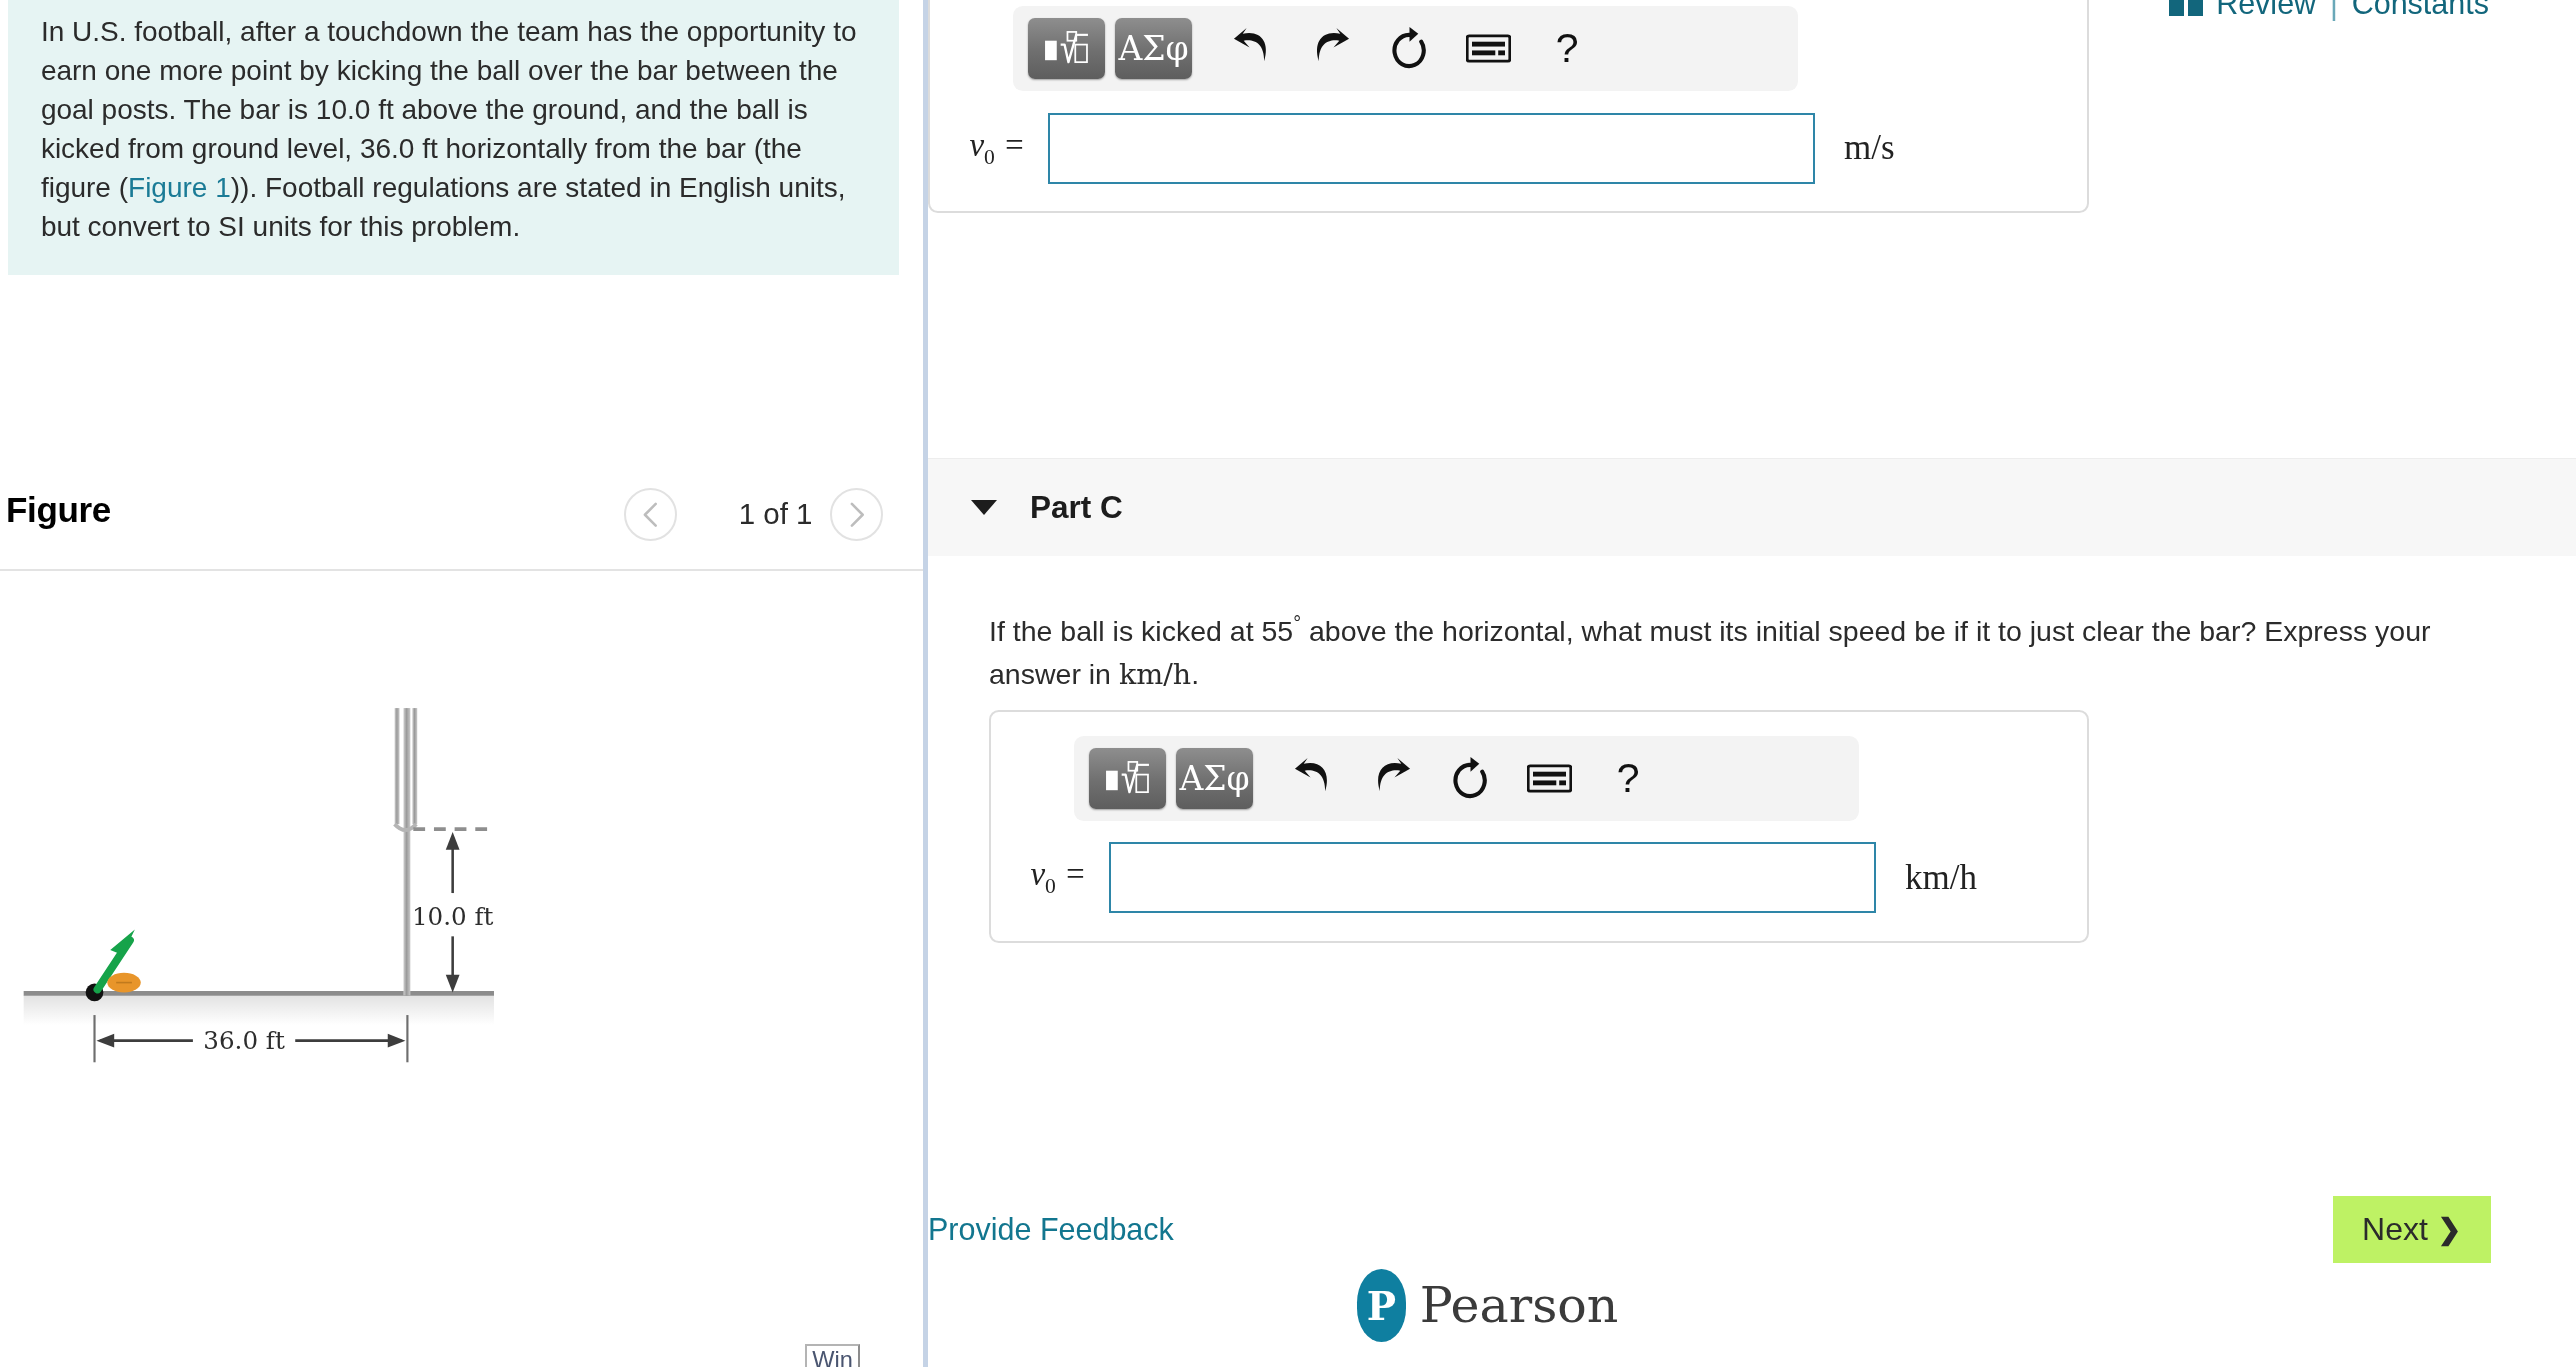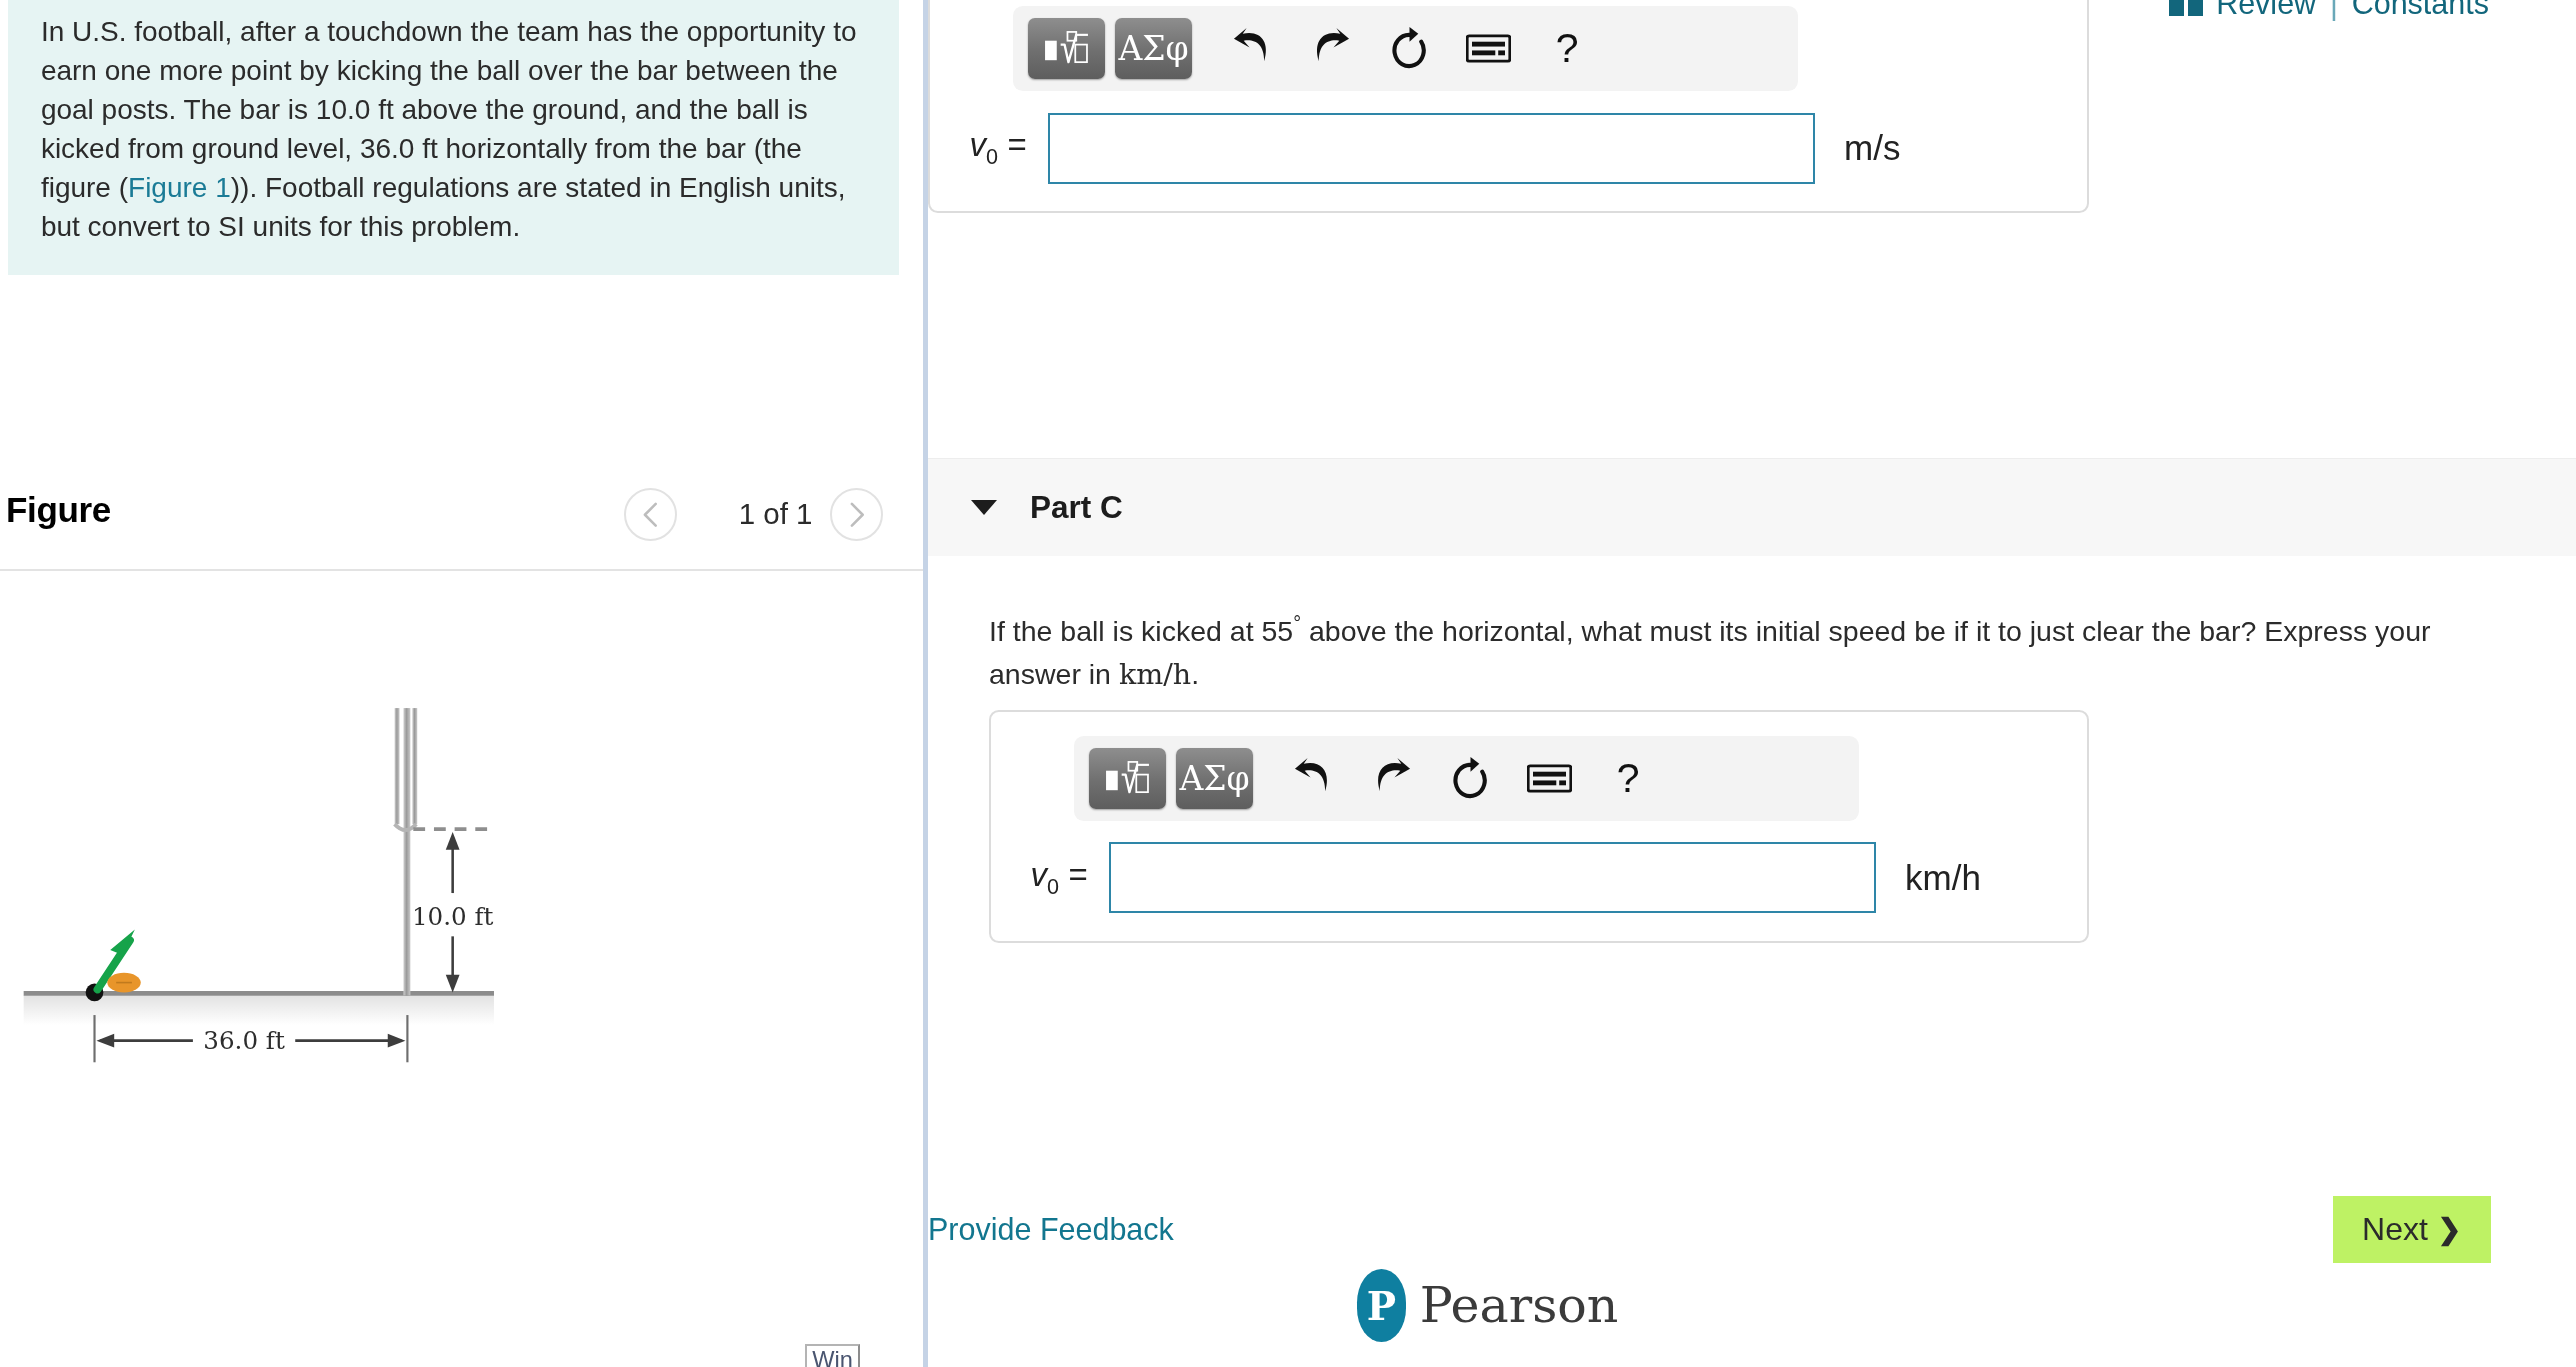--- a/index.html
+++ b/index.html
@@ -133,33 +133,33 @@
     width: 69px; height: 61px;
     display: flex; align-items: center; justify-content: center;
     color: #111; font-size: 41px; cursor: pointer;
   }
   .tb-icon.spacer-l { margin-left: 15.7px; }
 
   .answer-row {
     display: flex; align-items: center; margin-top: 21.6px;
   }
   .var-label {
-    width: 92px; font-family: Liberation Sans, sans-serif;
+    width: 92px; font-family: Liberation Serif, serif;
     font-size: 33px; font-style: italic; color: #222;
     text-align: left; padding-left: 13.8px;
   }
   .var-label sub { font-size: 21.6px; font-style: normal; }
   .answer-input {
     width: 767px; height: 71px;
     border: 2px solid #2e86a8; background: #fff;
     outline: none; font-size: 27.6px; padding: 0 11.8px;
     font-family: "Liberation Sans", sans-serif;
   }
   .unit-label {
-    margin-left: 29.5px; font-family: Liberation Sans, sans-serif;
+    margin-left: 29.5px; font-family: Liberation Serif, serif;
     font-size: 35px; color: #222;
   }
 
   .action-row { display: flex; align-items: center; gap: 45px; margin-top: 25.6px; }
   .submit-btn {
     background: #12768f; color: #fff; border: none;
     font-size: 29.5px; padding: 16.7px 39px; border-radius: 4.9px;
     cursor: pointer; font-family: "Liberation Sans", sans-serif;
   }
   .request-link {

